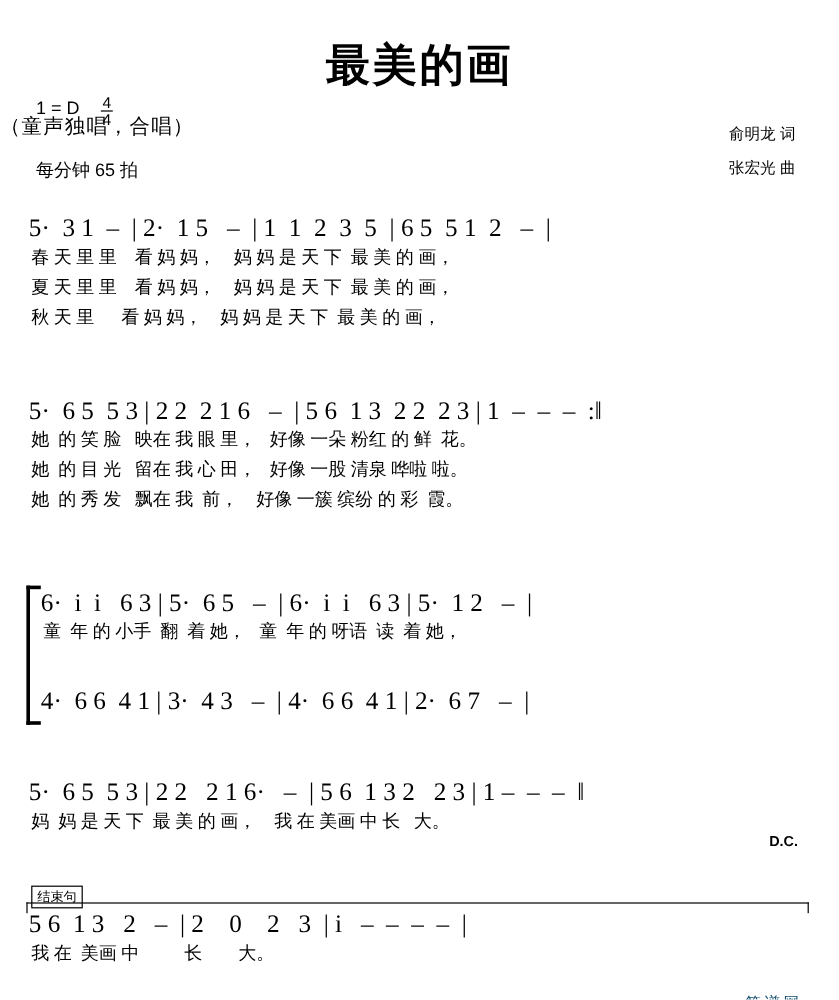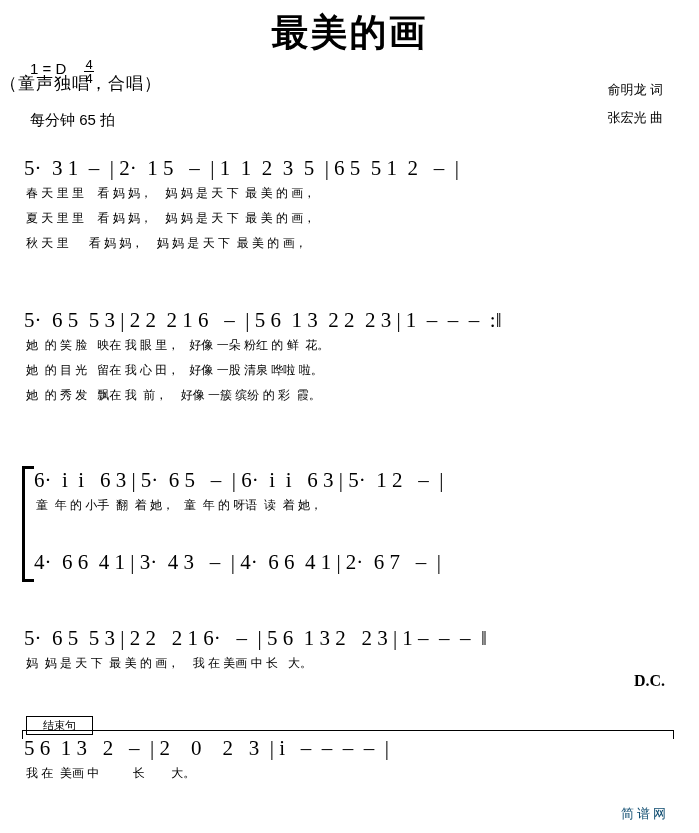--- a/index.html
+++ b/index.html
@@ -19,21 +19,21 @@
     position: relative;
     width: 699px;
     height: 833px;
   }
   .title {
     text-align: center;
     font-family: "Liberation Serif", serif;
     font-weight: bold;
     font-size: 37px;
     letter-spacing: 2px;
-    margin-top: 8px;
+    margin-top: 30px;
   }
   .subtitle {
     text-align: left;
     font-size: 17px;
     margin-top: 14px;
     letter-spacing: 1px;
   }
   .key-block {
     position: absolute;
     left: 30px;
@@ -80,43 +80,43 @@
     width: 699px;
   }
   .notes {
     font-family: "Liberation Serif", serif;
     font-size: 21px;
     white-space: pre;
     letter-spacing: 0px;
     margin-left: 24px;
   }
   .lyric {
-    font-size: 12px;
+    font-size: 15px;
     white-space: pre;
     margin-left: 26px;
     line-height: 25px;
+    font-family: Liberation Serif, serif;
   }
   .tail {
     position: absolute;
-    font-size: 16px;
+    font-size: 12px;
     font-weight: bold;
-    font-family: Liberation Serif, serif;
   }
   .bracket-left {
     position: absolute;
     border-left: 3px solid #000;
     border-top: 3px solid #000;
     border-bottom: 3px solid #000;
     width: 9px;
   }
   .endbox {
     position: absolute;
     border: 1px solid #000;
     font-size: 11px;
-    padding: 1px 16px;
+    padding: 1px 4px;
   }
   .endline {
     position: absolute;
     border-top: 1px solid #000;
     border-left: 1px solid #000;
     border-right: 1px solid #000;
     height: 8px;
   }
   .watermark {
     position: absolute;

